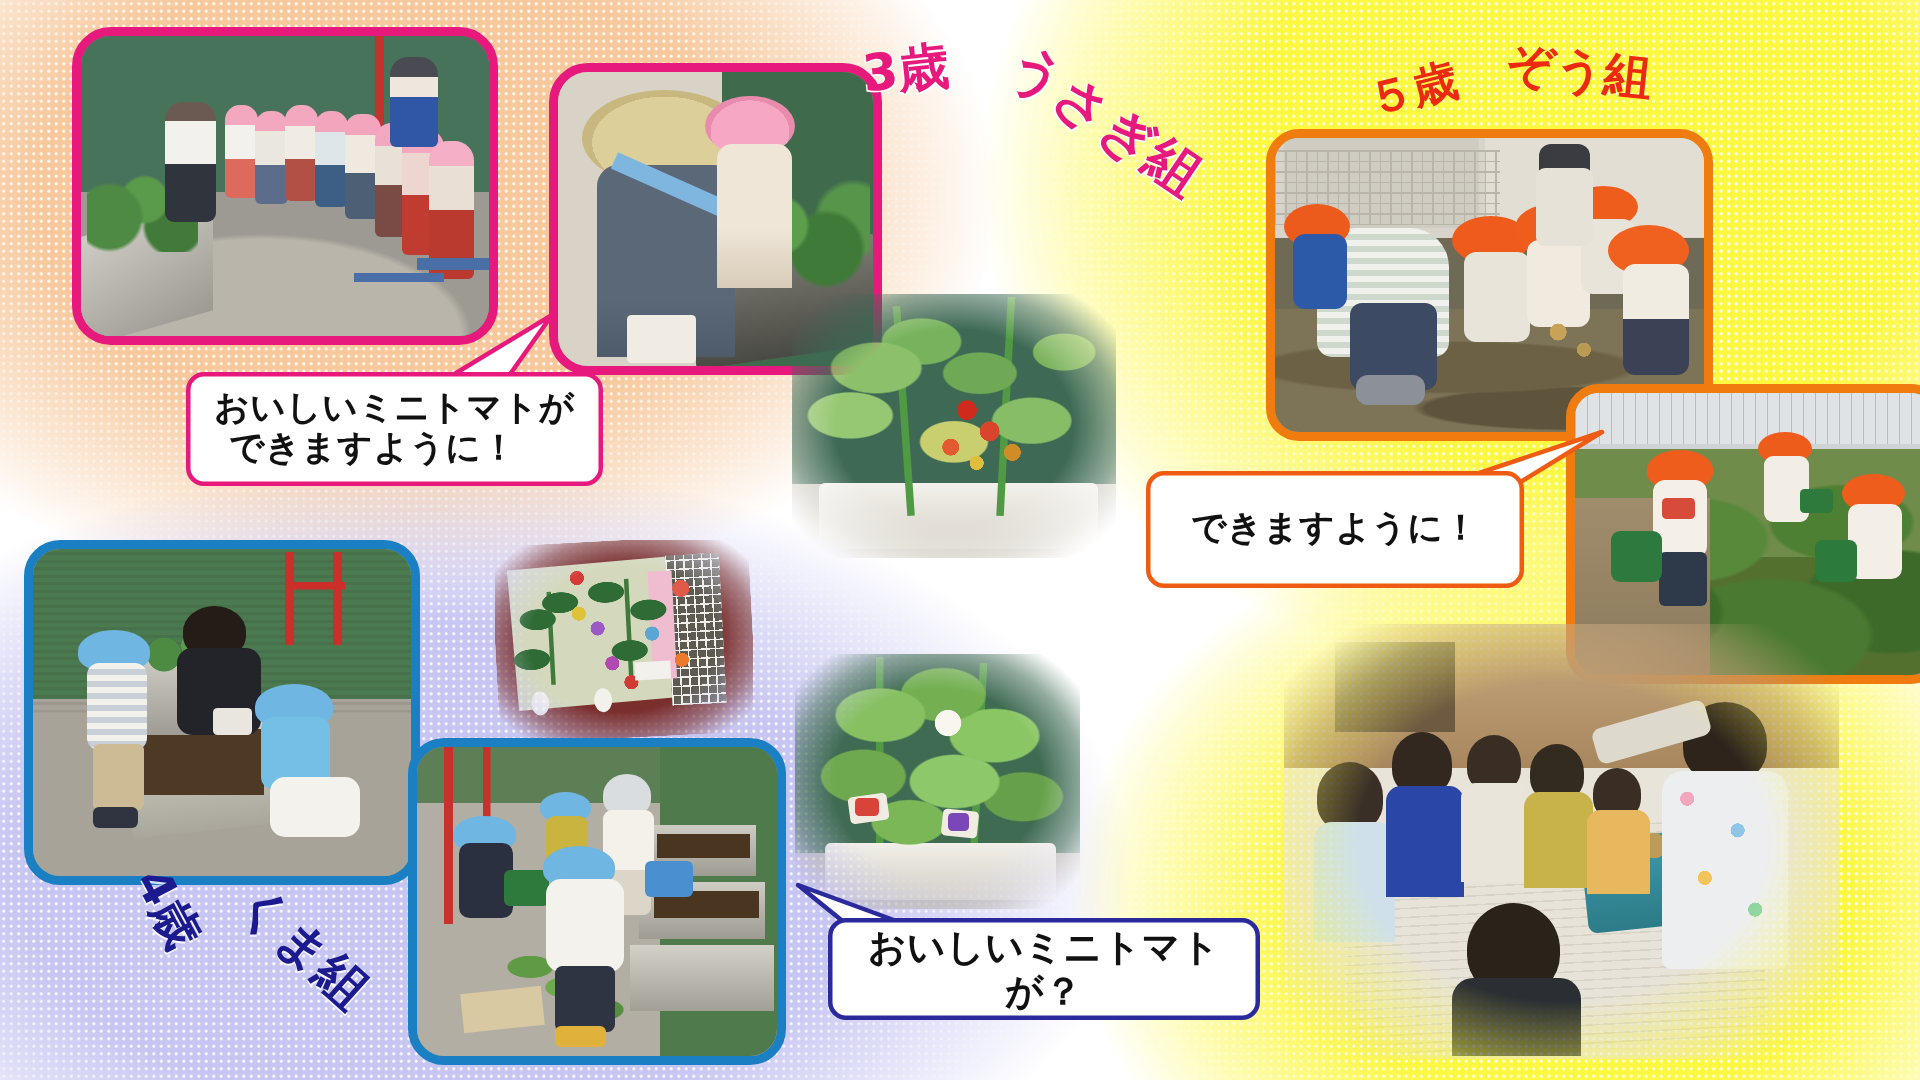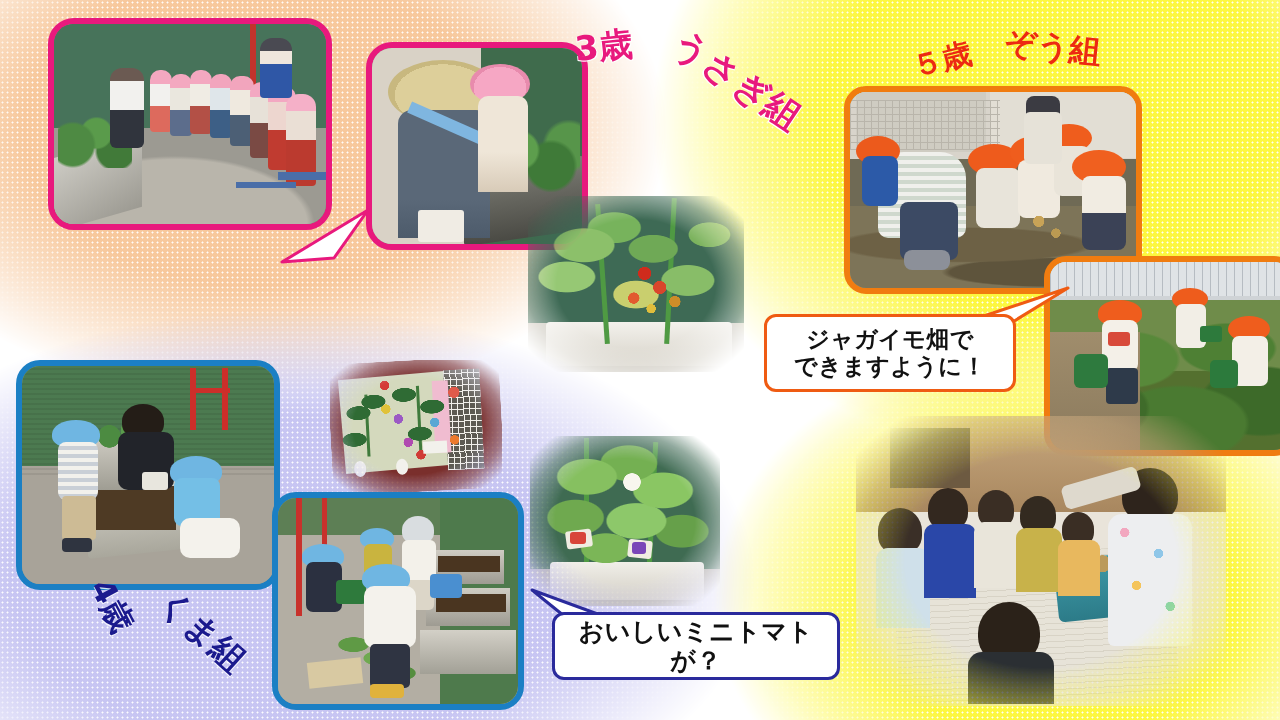--- a/index.html
+++ b/index.html
@@ -449,27 +449,32 @@
   <div class="class-label" style="left:78px;top:580px;width:220px;height:110px;">
     <span class="cl-word" style="position:absolute;left:6px;top:4px;font-size:32px;color:#1b1a8e;transform:rotate(62deg);
                  text-shadow:1px 1px 0 rgba(255,255,255,.8);">4歳</span>
     <span class="cl-word" style="position:absolute;left:72px;top:28px;font-size:34px;color:#1b1a8e;transform:rotate(42deg);
                  text-shadow:1px 1px 0 rgba(255,255,255,.8);">くま組</span>
   </div>
 
   <svg style="position:absolute;left:272px;top:206px;width:130px;height:60px;overflow:visible;">
     <polygon points="96,4 10,56 62,52" fill="#ffffff" stroke="#e8197d" stroke-width="3" stroke-linejoin="round"></polygon>
   </svg>
+  <div class="bubble" style="left:124px;top:248px;width:272px;height:70px;border-width:3px;border-color:#e8197d;font-size:23px;">
+    <div class="txt">
+      <div>おいしいミニトマトが</div>
+      <div style="text-align:left;padding-left:10px;">できますように！</div>
+    </div>
+  </div>
 
   <svg style="position:absolute;left:936px;top:284px;width:160px;height:50px;overflow:visible;">
     <polygon points="132,4 12,44 70,42" fill="#ffffff" stroke="#ef5b12" stroke-width="3" stroke-linejoin="round"></polygon>
   </svg>
   <div class="bubble" style="left:764px;top:314px;width:246px;height:72px;border-width:3px;border-color:#ef5b12;font-size:23px;">
     <div class="txt">
-      <div>ジャガイモ畑で</div>
       <div>できますように！</div>
     </div>
   </div>
 
   <svg style="position:absolute;left:528px;top:586px;width:110px;height:44px;overflow:visible;">
     <polygon points="4,4 86,34 46,38" fill="#ffffff" stroke="#2a2a9c" stroke-width="3" stroke-linejoin="round"></polygon>
   </svg>
   <div class="bubble" style="left:552px;top:612px;width:282px;height:62px;border-width:3px;border-color:#2a2a9c;font-size:25px;">
     <div class="txt">
       <div>おいしいミニトマトが？</div>

